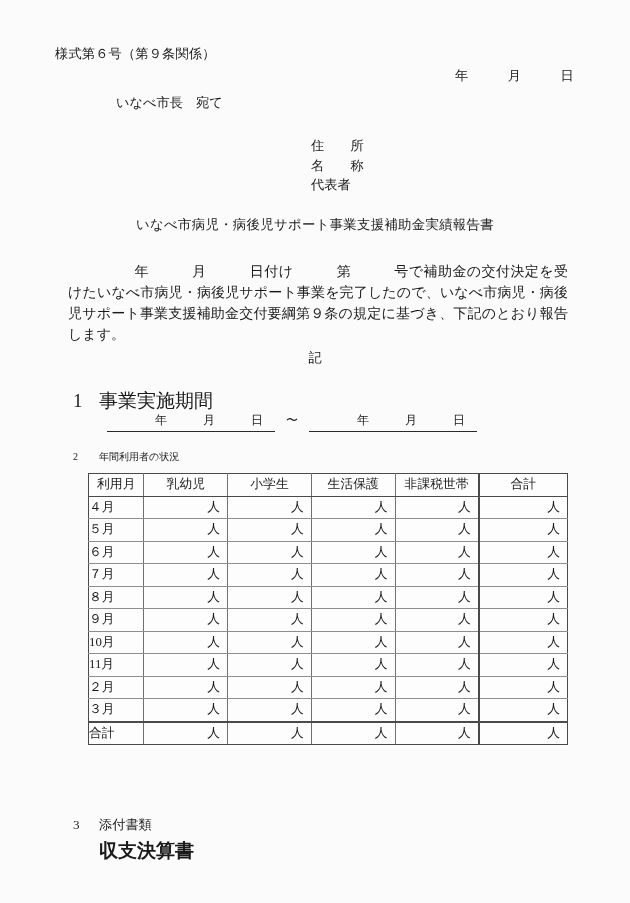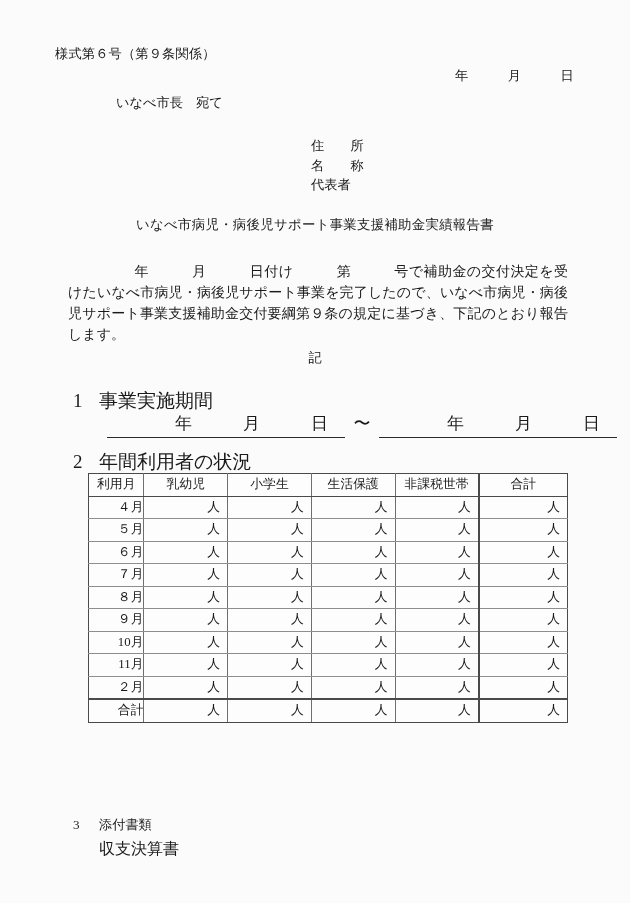--- a/index.html
+++ b/index.html
@@ -83,36 +83,36 @@
     font-size: 13.2px;
   }
 
   
   #section1-heading { left: 73px; top: 391px; font-size: 19px; }
   #section1-heading .num { display: inline-block; width: 26px; }
 
   #period-row {
     position: absolute;
     left: 107px; top: 412px;
-    font-size: 17px;
+    font-size: 12px;
   }
   #period-row .date-blank {
     display: inline-block;
     border-bottom: 1px solid #2a2a2a;
     padding-bottom: 2px;
     white-space: pre;
   }
   #period-row .tilde {
     display: inline-block;
     width: 34px;
     text-align: center;
   }
 
   
-  #section2-heading { left: 73px; top: 452px; font-size: 19px; }
+  #section2-heading { left: 73px; top: 452px; font-size: 10px; }
   #section2-heading .num { display: inline-block; width: 26px; }
 
   
   #usage-table {
     position: absolute;
     left: 88px; top: 473px;
     width: 480px;
     border-collapse: collapse;
     font-size: 12.8px;
     table-layout: fixed;
@@ -138,35 +138,35 @@
   #usage-table tr > *:first-child { border-left: 1px solid #4a4a4a; }
   #usage-table tr > *:last-child  { border-right: 1px solid #4a4a4a; }
   #usage-table thead tr > * { border-top: 1px solid #4a4a4a; }
   #usage-table tbody tr:last-child > * { border-bottom: 1px solid #4a4a4a; }
 
   
   #usage-table .col-total { border-left: 2px solid #4a4a4a; }
   
   #usage-table tr.total-row > * { border-top: 2px solid #4a4a4a; }
 
-  #usage-table td.month-cell { text-align: right; }
+  #usage-table td.month-cell { text-align: left; }
   #usage-table td.value-cell {
     text-align: right;
     padding-right: 7px;
   }
 
   
   .w-month { width: 55px; }
   .w-data  { width: 83px; }
   .w-total { width: 88px; }
 
   
   #section3-heading { left: 73px; top: 818px; font-size: 13.2px; }
   #section3-heading .num { display: inline-block; width: 26px; }
-  #section3-item { left: 99px; top: 841px; font-size: 16px; }
+  #section3-item { left: 99px; top: 841px; font-size: 19px; font-weight: bold; }
 </style>
 </head>
 <body>
 
 <div class="page">
 
   <div class="abs t13" id="form-code">様式第６号（第９条関係）</div>
 
   <div class="abs t13" id="issue-date">年　　　月　　　日</div>
 
@@ -275,20 +275,28 @@
           <td class="value-cell col-total">人</td>
         </tr>
         <tr>
           <td class="month-cell">２月</td>
           <td class="value-cell">人</td>
           <td class="value-cell">人</td>
           <td class="value-cell">人</td>
           <td class="value-cell">人</td>
           <td class="value-cell col-total">人</td>
         </tr>
+        <tr>
+          <td class="month-cell">３月</td>
+          <td class="value-cell">人</td>
+          <td class="value-cell">人</td>
+          <td class="value-cell">人</td>
+          <td class="value-cell">人</td>
+          <td class="value-cell col-total">人</td>
+        </tr>
         <tr class="total-row">
           <td class="month-cell">合計</td>
           <td class="value-cell">人</td>
           <td class="value-cell">人</td>
           <td class="value-cell">人</td>
           <td class="value-cell">人</td>
           <td class="value-cell col-total">人</td>
         </tr>
       </tbody>
   </table>

